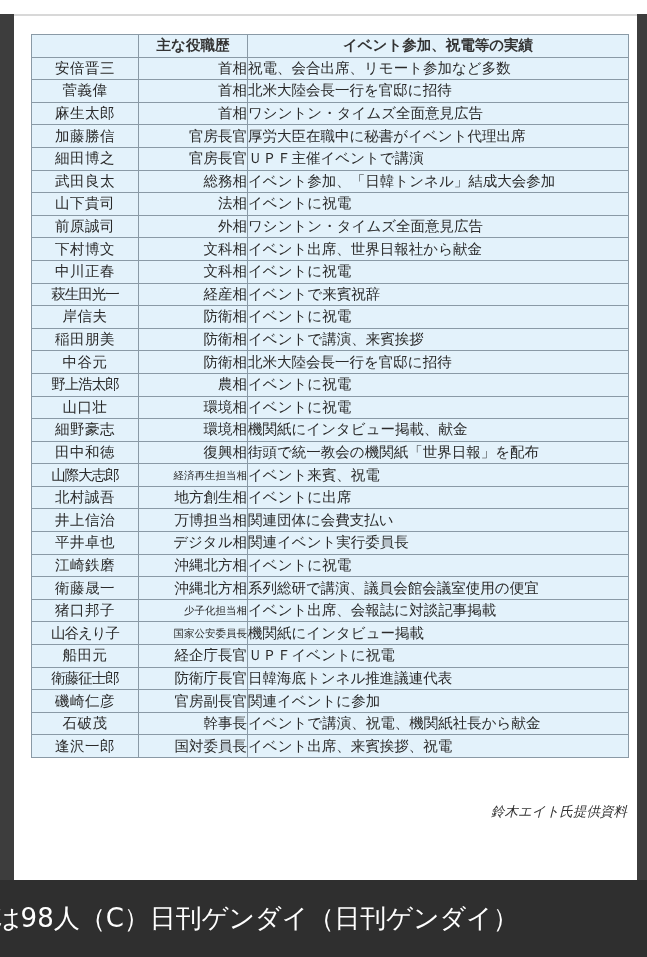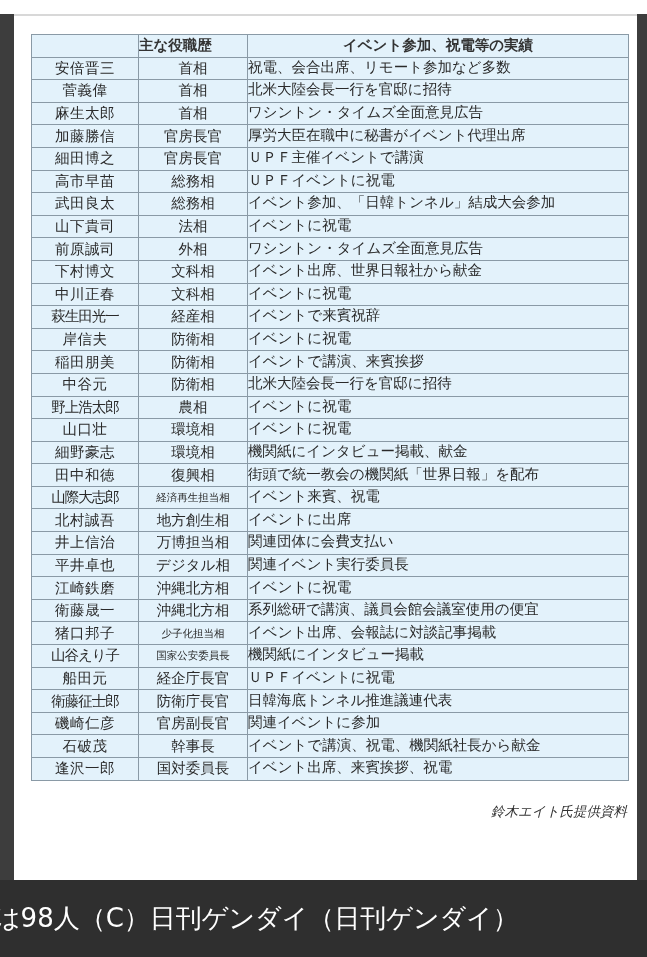--- a/index.html
+++ b/index.html
@@ -11,25 +11,25 @@
   .panel { position:absolute; left:14px; top:14px; width:623px; height:866px; background:#ffffff;
            border-top:2px solid #d8d8d8; box-sizing:border-box; }
   table.roster { position:absolute; left:31px; top:34px; width:597px; border-collapse:collapse;
                  table-layout:fixed; }
   table.roster td, table.roster th { border:1px solid #8a9aa6; height:21.6px; padding:0;
                  font-size:14.5px; color:#2a2a2a; background:#e3f2fb; white-space:nowrap; overflow:hidden;
                  font-weight:normal; line-height:21px; }
   table.roster th { font-weight:bold; font-size:14.5px; color:#333; }
   col.c1 { width:107px; } col.c2 { width:109px; } col.c3 { width:381px; }
   td.name { text-align:center; font-weight:bold; letter-spacing:0.5px; }
-  td.role { padding-left:4px; text-align:center; }
+  td.role { padding-left:4px; text-align:right; }
   td.role.small { font-size:10.5px; }
   td.name.tight { letter-spacing:-1px; }
-  td.deed { padding-left:4px; text-align:left;font-family:Liberation Mono, monospace; }
-  th.h2 { text-align:left; padding-left:4px; }
+  td.deed { padding-left:4px; text-align:left; }
+  th.h2 { text-align:center; padding-left:4px; }
   th.h3 { text-align:center; }
   .credit { position:absolute; right:20px; top:803px; font-size:13.5px; color:#333;font-style:italic; }
   .caption { position:absolute; left:0; top:880px; width:647px; height:58px; background:#2f2f2f;
              color:#ffffff; font-size:26px; line-height:77px; white-space:nowrap; overflow:hidden;
              text-indent:-6px; }
 </style>
 </head>
 <body>
 
 <div class="topstrip"></div>
@@ -70,25 +70,20 @@
         <td class="name">加藤勝信</td>
         <td class="role">官房長官</td>
         <td class="deed">厚労大臣在職中に秘書がイベント代理出席</td>
       </tr>
       <tr>
         <td class="name">細田博之</td>
         <td class="role">官房長官</td>
         <td class="deed">ＵＰＦ主催イベントで講演</td>
       </tr>
       <tr>
-        <td class="name">高市早苗</td>
-        <td class="role">総務相</td>
-        <td class="deed">ＵＰＦイベントに祝電</td>
-      </tr>
-      <tr>
         <td class="name">武田良太</td>
         <td class="role">総務相</td>
         <td class="deed">イベント参加、「日韓トンネル」結成大会参加</td>
       </tr>
       <tr>
         <td class="name">山下貴司</td>
         <td class="role">法相</td>
         <td class="deed">イベントに祝電</td>
       </tr>
       <tr>

